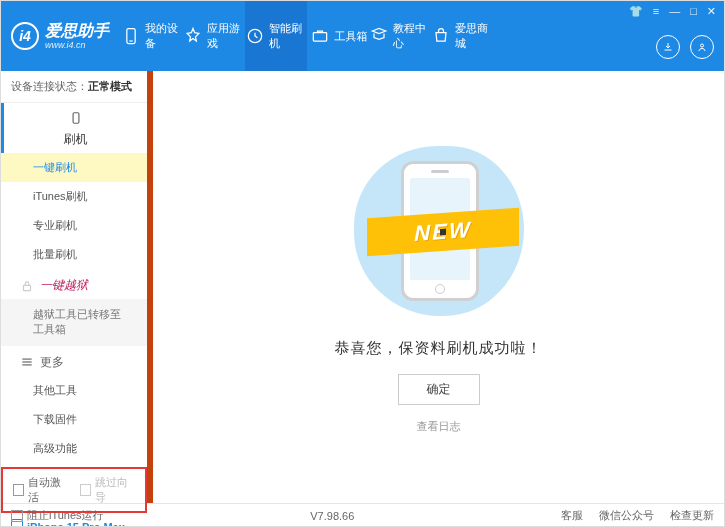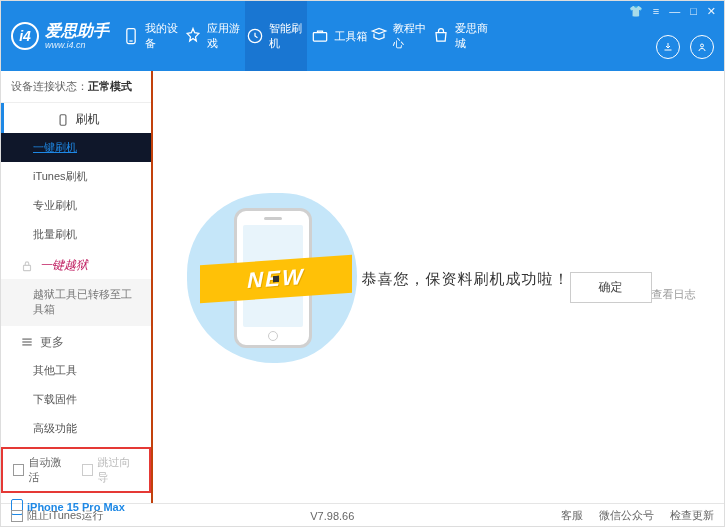--- a/index.html
+++ b/index.html
@@ -23,45 +23,45 @@
 .wc { cursor: pointer; opacity: 0.9; }
 
 .header-right { position: absolute; right: 10px; bottom: 12px; display: flex; gap: 10px; }
 .circle-btn { width: 24px; height: 24px; border: 1.5px solid #fff; border-radius: 50%; display: flex; align-items: center; justify-content: center; cursor: pointer; }
 .circle-btn svg { width: 12px; height: 12px; fill: none; stroke: #fff; stroke-width: 2; }
 
 
 .body { display: flex; height: 432px; }
 
 
-.sidebar { width: 152px; border-right: 2px solid #c2410c; background: #fff; display: flex; flex-direction: column; }
+.sidebar { width: 152px; border-right: 6px solid #c2410c; background: #fff; display: flex; flex-direction: column; }
 .status-bar { padding: 8px 10px; font-size: 11px; border-bottom: 1px solid #eee; color: #666; }
 .status-bar b { color: #333; }
 
 .side-section { padding: 8px 16px 5px; display: flex; align-items: center; gap: 6px; color: #666; font-size: 12px; border-left: 3px solid transparent; }
 .side-section.main { border-left: 3px solid #1e88e5; color: #333; }
 .side-section .sec-icon { width: 14px; height: 14px; }
 
 .side-item { padding: 7px 16px 7px 32px; font-size: 11px; color: #555; cursor: pointer; }
-.side-item.active { background: #0f172a; color: #1e88e5; text-decoration: underline; }
+.side-item.active { background: #fef9c3; color: #1e88e5; }
 .side-sub { background: #f5f5f5; padding: 8px 16px 8px 32px; font-size: 11px; color: #777; line-height: 1.4; }
 
 .checkbox-row { padding: 6px 10px; display: flex; gap: 12px; align-items: flex-start; font-size: 11px; color: #666; margin-top: 4px; }
 .checkbox-row.highlight { border: 2px solid #e53935; }
 .cb { width: 12px; height: 12px; border: 1px solid #999; display: inline-block; vertical-align: middle; }
 .cb-label { display: flex; align-items: center; gap: 4px; }
 .cb-label.disabled { color: #bbb; }
 .cb-disabled { border-color: #ccc; }
 
 .device-info { padding: 6px 10px; font-size: 11px; }
 .device-name { color: #1e88e5; font-weight: bold; display: flex; align-items: center; gap: 4px; }
 .device-name::before { content: ""; width: 10px; height: 14px; border: 1.5px solid #1e88e5; border-radius: 2px; display: inline-block; }
 
 
-.main { flex: 1; display: flex; flex-direction: row; align-items: center; justify-content: center; background: #fff; position: relative; }
+.main { flex: 1; display: flex; flex-direction: column; align-items: center; justify-content: center; background: #fff; position: relative; }
 
 .illustration { width: 180px; height: 180px; position: relative; margin-bottom: 18px; }
 .blob { position: absolute; width: 170px; height: 170px; background: #c5e6f9; border-radius: 50% 45% 48% 52% / 48% 50% 52% 50%; top: 5px; left: 5px; }
 .phone { position: absolute; width: 78px; height: 140px; background: #fff; border: 3px solid #d0d0d0; border-radius: 12px; top: 20px; left: 52px; }
 .phone-screen { position: absolute; top: 14px; left: 6px; right: 6px; bottom: 18px; background: #e8f4fb; border-radius: 2px; }
 .phone-speaker { position: absolute; top: 6px; left: 50%; transform: translateX(-50%); width: 18px; height: 3px; background: #ccc; border-radius: 2px; }
 .phone-home { position: absolute; bottom: 4px; left: 50%; transform: translateX(-50%); width: 10px; height: 10px; border: 1.5px solid #ccc; border-radius: 50%; }
 .ribbon { position: absolute; top: 72px; left: 18px; right: 10px; height: 38px; background: #ffc107; transform: skewY(-4deg); display: flex; align-items: center; justify-content: center; }
 .ribbon::before, .ribbon::after { content: ""; position: absolute; width: 0; height: 0; border-style: solid; }
 .ribbon-text { font-size: 22px; font-weight: 900; color: #fff; letter-spacing: 2px; font-style: italic; text-shadow: 1px 1px 0 #e6a800; }

